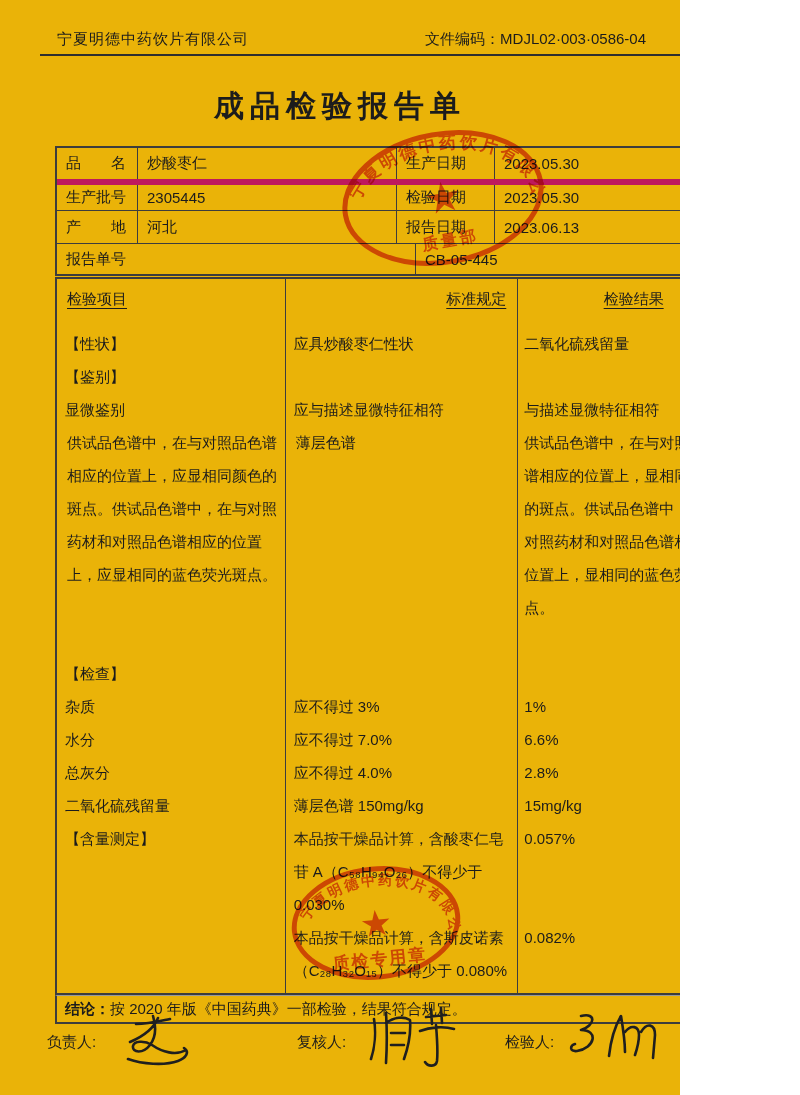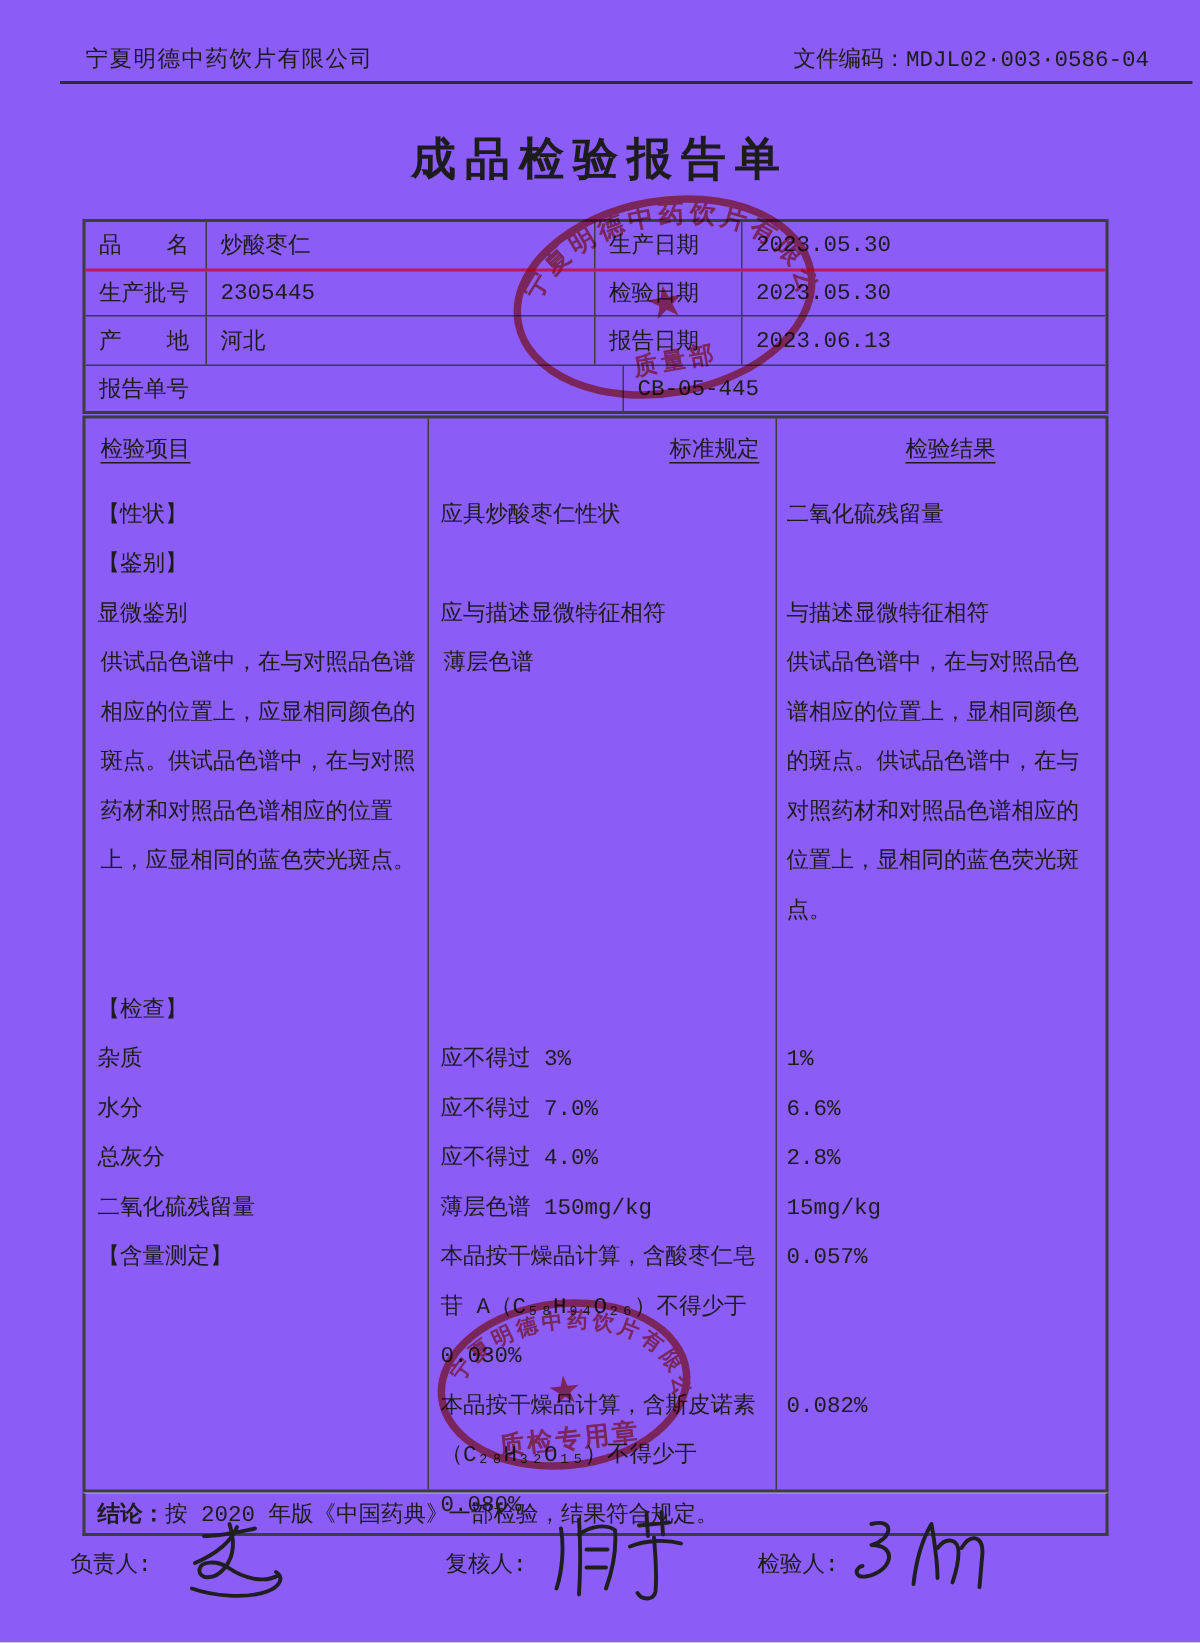--- a/index.html
+++ b/index.html
@@ -1,40 +1,40 @@
 <!DOCTYPE html>
 <html><head>
 <meta charset="utf-8">
 <style>
   html,body{margin:0;padding:0;background:#ffffff;}
   .page{
     position:relative;
-    width:800px;height:1095px;
-    background:#8b5cf6;
-    font-family:Liberation Mono, monospace;
+    width:680px;height:1095px;
+    background:#eab308;
+    font-family:Liberation Sans, sans-serif;
     color:#1c1c1c;
     overflow:hidden;
   }
   
   .hdr-company{position:absolute;left:57px;top:30px;font-size:15px;letter-spacing:1px;}
   .hdr-code{position:absolute;right:34px;top:30px;font-size:15px;}
   .hdr-rule{position:absolute;left:40px;top:54px;width:755px;height:2px;background:#2e2e2e;}
   .doc-title{
     position:absolute;left:0;top:86px;width:100%;
     text-align:center;font-size:30px;font-weight:bold;letter-spacing:6px;
   }
   
   .info-table{
     position:absolute;left:55px;top:146px;width:684px;
     border:2px solid #3d3d3d;box-sizing:border-box;
     font-size:15px;
   }
   .info-row{display:flex;height:31px;box-sizing:border-box;}
   .info-row + .info-row{border-top:1px solid #3d3d3d;}
-  .info-row.gray-top{border-top:2px solid #be185d;}
+  .info-row.gray-top{border-top:6px solid #be185d;}
   .info-row.tall{height:33px;}
   .ic{box-sizing:border-box;display:flex;align-items:center;padding-left:9px;}
   .ic-l1{width:80px;}
   .ic-v1{width:259px;border-left:1px solid #3d3d3d;}
   .ic-l2{width:98px;border-left:1px solid #3d3d3d;}
   .ic-v2{flex:1;border-left:1px solid #3d3d3d;}
   .ic-wide{width:339px;}
   .ic-widev{flex:1;border-left:1px solid #3d3d3d;margin-left:19px;}
   
   .main-table{

